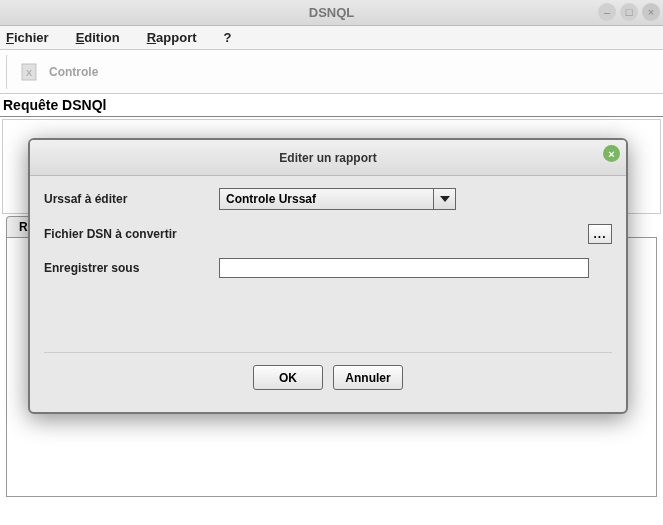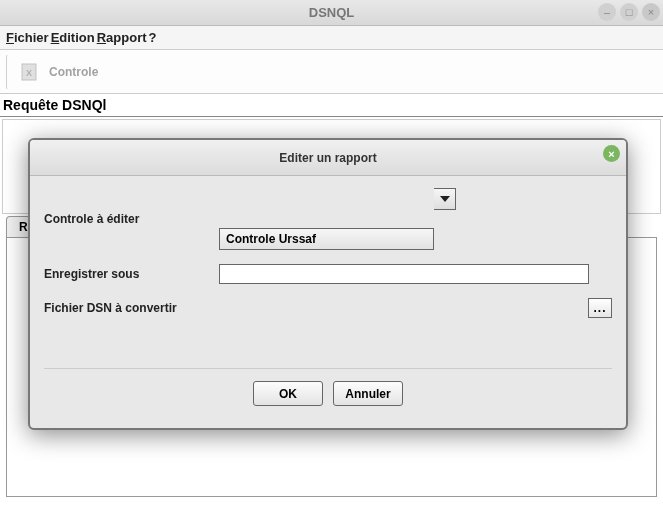--- a/index.html
+++ b/index.html
@@ -4,21 +4,21 @@
 <style>
 * { box-sizing: border-box; margin: 0; padding: 0; font-family: Arial, sans-serif; }
 body { width: 663px; height: 525px; background: #fff; overflow: hidden; position: relative; }
 
 .titlebar { height: 26px; background: linear-gradient(#e8e8e8,#d8d8d8); display:flex; align-items:center; justify-content:center; position:relative; border-bottom:1px solid #bbb;}
 .titlebar-title { color:#777; font-size:13px; font-weight:bold;text-align:right; }
 .window-controls { position:absolute; right:3px; top:3px; display:flex; gap:4px; }
 .win-btn { width:18px; height:18px; border-radius:50%; background:#d0d0d0; display:flex; align-items:center; justify-content:center; font-size:11px; color:#888; cursor:pointer;}
 .win-btn.close { background:#c8c8c8; }
 
-.menubar { height:24px; background:#f5f5f5; border-bottom:1px solid #ccc; display:flex; align-items:center; padding:4px 6px; gap:2px;}
+.menubar { height:24px; background:#f5f5f5; border-bottom:1px solid #ccc; display:flex; align-items:center; padding:4px 6px; gap:27px;}
 .menu-item { font-size:13px; font-weight:bold; cursor:pointer; color:#222;}
 .menu-item .ul { text-decoration: underline; }
 
 .toolbar { height:44px; background:#fdfdfd; border-bottom:1px solid #ccc; display:flex; align-items:center; padding:4px; gap:4px;}
 .tool-btn { display:flex; align-items:center; gap:6px; padding:4px 10px; height:36px; border:1px solid transparent; border-radius:3px; font-size:12px; font-weight:bold; color:#999; cursor:default;}
 .tool-btn .icon-box { width:24px; height:22px; display:flex; align-items:center; justify-content:center;}
 .tool-btn.disabled { opacity:.9; }
 .tool-btn.sep { border-left:1px solid #ccc; padding-left:12px; margin-left:2px;}
 .tool-btn.active { border:2px solid #7a9db5; background:#eef4f8; color:#222; }
 .tool-btn.active .lbl { color:#222; }
@@ -33,26 +33,26 @@
 .result-panel { height:260px; border:1px solid #999; margin:0 6px 6px 6px; background:#fff;}
 
 
 .dialog-shadow { position:absolute; left:28px; top:138px; width:600px; border:2px solid #777; border-radius:6px; background:#e8e8e8; box-shadow:0 5px 25px rgba(0,0,0,.45); }
 .dialog-title { height:36px; display:flex; align-items:center; justify-content:center; font-size:12px; font-weight:bold; color:#333; position:relative; background:linear-gradient(#f0f0f0,#dcdcdc); border-bottom:1px solid #bbb; border-radius:4px 4px 0 0;}
 .dialog-close { position:absolute; right:6px; top:5px; width:17px; height:17px; border-radius:50%; background:#7bb661; display:flex; align-items:center; justify-content:center; color:#fff; font-size:11px; cursor:pointer;}
 .dialog-body { padding:12px 14px 10px 14px;}
 .form-row { display:flex; align-items:center; margin-bottom:14px; }
 .form-label { width:175px; font-size:12px; font-weight:bold; color:#222;}
 .select-wrap { display:flex; }
-.select-box { width:215px; height:22px; background:linear-gradient(#f6f6f6,#e2e2e2); border:1px solid #666; display:flex; align-items:center; padding:0 6px; font-size:12px; font-weight:bold;margin-top:40px;}
+.select-box { width:215px; height:22px; background:linear-gradient(#f6f6f6,#e2e2e2); border:1px solid #666; display:flex; align-items:center; padding:0 6px; font-size:12px; font-weight:bold;}
 .select-arrow { width:22px; height:22px; border:1px solid #666; border-left:none; background:linear-gradient(#f6f6f6,#dedede); display:flex; align-items:center; justify-content:center; cursor:pointer;}
 .flex-spacer { flex:1; }
 .browse-btn { width:24px; height:20px; border:1px solid #666; background:linear-gradient(#fff,#e6e6e6); display:flex; align-items:center; justify-content:center; font-size:12px; font-weight:bold; cursor:pointer; letter-spacing:1px;}
 .text-input { flex-basis:370px; height:20px; border:1px solid #666; background:#fff; padding:0 4px; font-size:12px;}
-.dialog-buttons { display:flex; justify-content:center; gap:10px; padding:6px 0 12px 0; border-top:1px solid #ccc; margin-top:50px; padding-top:12px;}
+.dialog-buttons { display:flex; justify-content:center; gap:10px; padding:6px 0 12px 0; border-top:1px solid #ccc; margin-top:74px; padding-top:12px;}
 .dlg-btn { min-width:70px; height:25px; border:1px solid #666; background:linear-gradient(#fdfdfd,#e3e3e3); font-size:12px; font-weight:bold; border-radius:3px; cursor:pointer;}
 </style>
 </head>
 <body>
 
 <div class="titlebar">
   <span class="titlebar-title">DSNQL</span>
   <div class="window-controls">
     <div class="win-btn">–</div>
     <div class="win-btn">□</div>
@@ -89,40 +89,40 @@
 <div class="result-panel"></div>
 
 <div class="dialog-shadow">
   <div class="dialog-title">
     <span>Editer un rapport</span>
     <div class="dialog-close">×</div>
   </div>
   <div class="dialog-body">
 
     <div class="form-row">
-      <div class="form-label">Controle à éditer</div>
+      <div class="form-label">Urssaf à éditer</div>
       <div class="select-wrap">
         <div class="select-box">Controle Urssaf</div>
         <div class="select-arrow">
           <svg width="10" height="6" viewBox="0 0 10 6">
               <polygon points="0,0 10,0 5,6" fill="#222"></polygon>
             </svg>
         </div>
       </div>
     </div>
 
     <div class="form-row">
-      <div class="form-label">Enregistrer sous</div>
-      <input class="text-input" value="" style="">
+      <div class="form-label">Fichier DSN à convertir</div>
+      <div class="flex-spacer"></div>
+      <div class="browse-btn">...</div>
     </div>
 
     <div class="form-row">
-      <div class="form-label">Fichier DSN à convertir</div>
-      <div class="flex-spacer"></div>
-      <div class="browse-btn">...</div>
+      <div class="form-label">Enregistrer sous</div>
+      <input class="text-input" value="" style="">
     </div>
 
     <div class="dialog-buttons">
       <button class="dlg-btn">OK</button>
       <button class="dlg-btn">Annuler</button>
     </div>
   </div>
 </div>
 
 </body></html>

